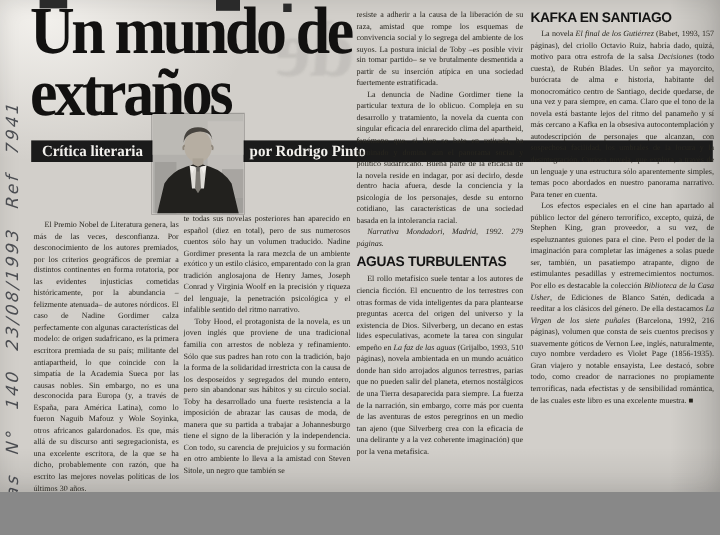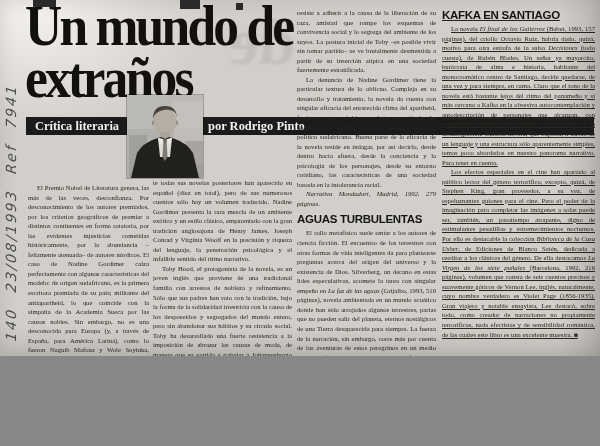--- a/index.html
+++ b/index.html
@@ -1,17 +1,17 @@
 <!DOCTYPE html>
 <html><head>
 <meta charset="utf-8">
 <style>
   html,body{margin:0;padding:0;background:#888;}
   .page{
-    position:relative;width:600px;height:356px;overflow:hidden;
+    position:relative;width:600px;height:410px;overflow:hidden;
     background:
       radial-gradient(ellipse 280px 190px at 6% 4%, rgba(244,242,238,.95) 0%, rgba(244,242,238,0) 62%),
       linear-gradient(to right, rgba(0,0,0,0) 93%, rgba(0,0,0,.12) 100%),
       linear-gradient(to bottom, rgba(0,0,0,0) 91%, rgba(0,0,0,.09) 100%),
       #d2cfca;
     box-shadow: inset 0 0 18px rgba(0,0,0,.10);
     font-family:"Liberation Serif", serif;
   }
   
   .title{
@@ -56,21 +56,21 @@
   .ref{font-style:italic;}
   .subhead{
     margin:5px 0 3px 0;font-family:"Liberation Sans", sans-serif;
     font-weight:bold;font-size:11.5px;letter-spacing:-0.3px;color:#141414;
     text-indent:0;line-height:12px;white-space:nowrap;
   }
   .subhead.first{margin-top:1px;}
   .col1{left:28px;top:183px;width:121px;height:260px;}
   .col2{left:153px;top:178px;width:139px;height:266px;}
   .col3{left:297px;top:8px;width:139px;height:436px;}
-  .col4{left:442px;top:8px;width:153px;height:436px;text-decoration:underline;}
+  .col4{left:442px;top:8px;width:153px;height:436px;}
 </style>
 </head>
 <body>
 
 <div class="page">
 
   <div class="mark m1"></div>
   <div class="mark m2"></div>
   <div class="mark m3"></div>
 

